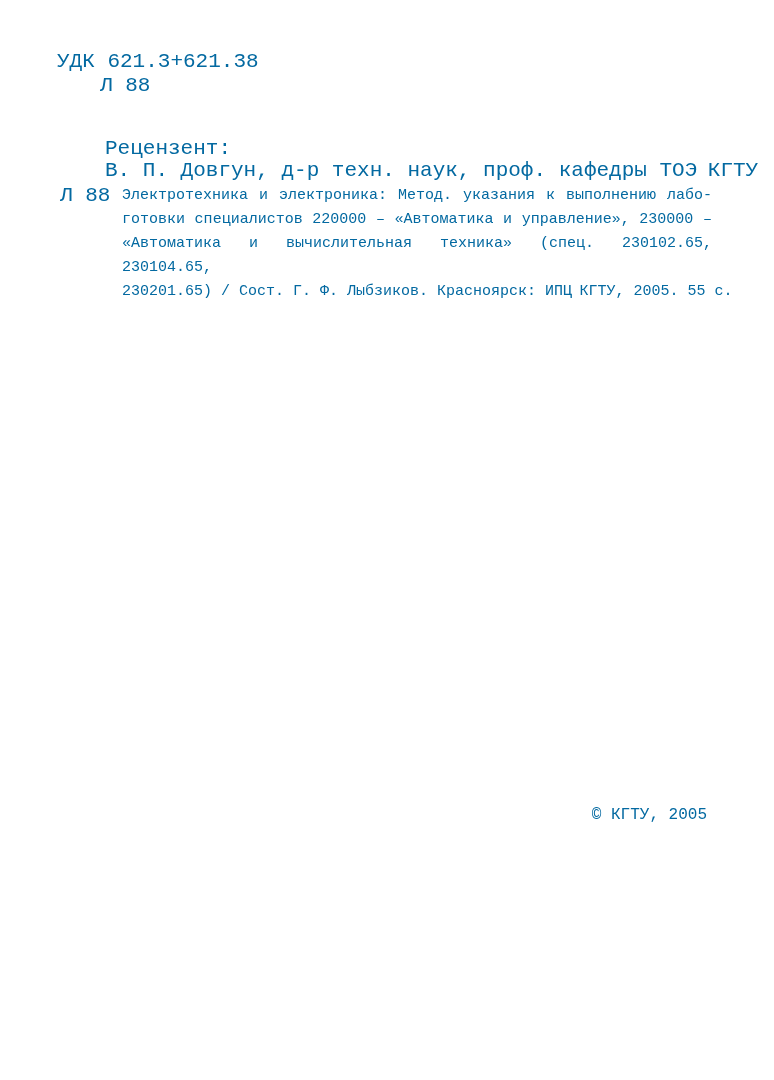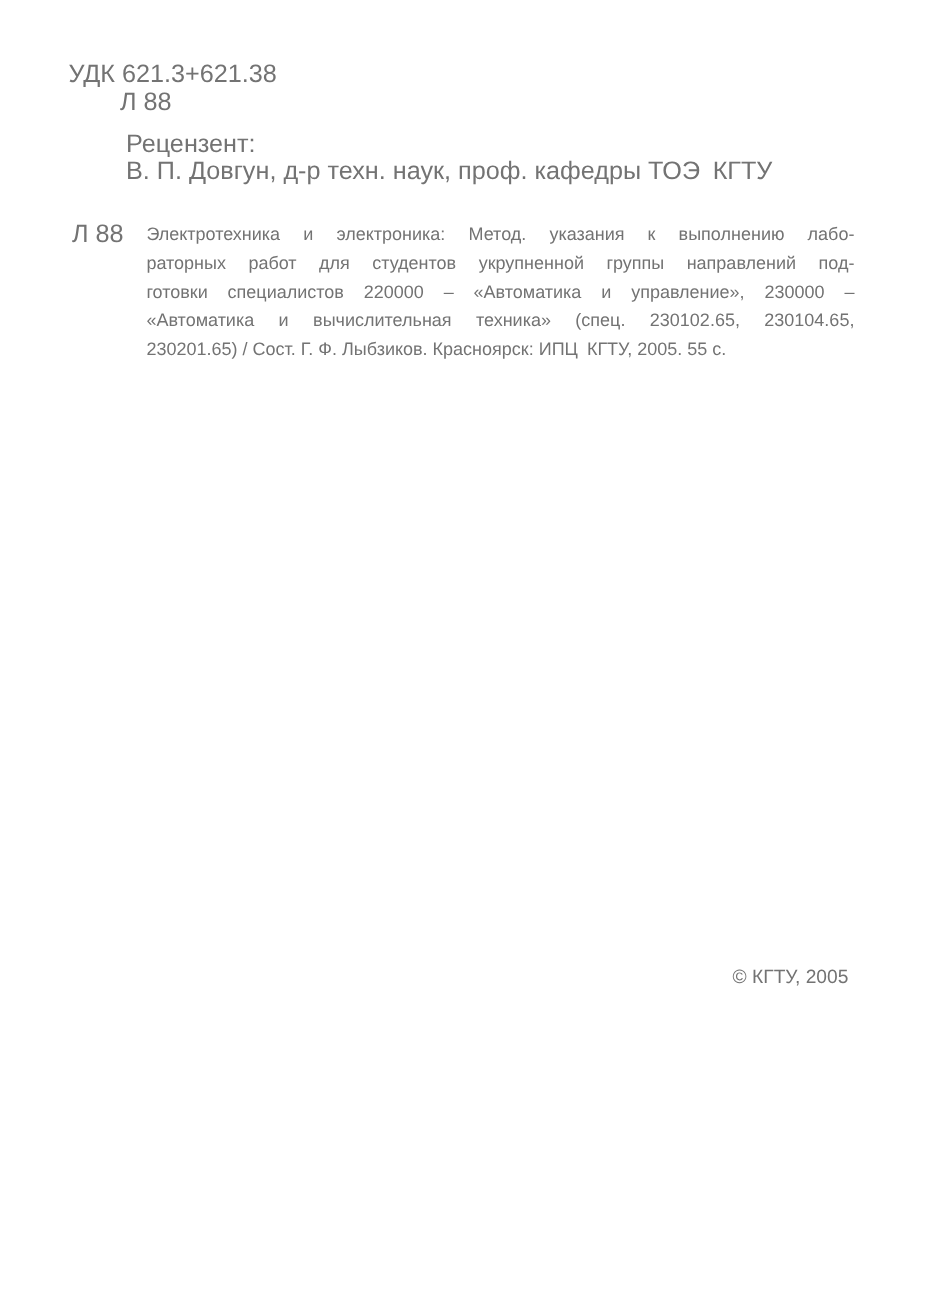--- a/index.html
+++ b/index.html
@@ -5,39 +5,39 @@
   html, body {
     margin: 0;
     padding: 0;
     background: #ffffff;
   }
   .page {
     position: relative;
     width: 774px;
     height: 849px;
     background: #ffffff;
-    font-family: Liberation Sans, sans-serif;
-    color: #737373;
+    font-family: Liberation Mono, monospace;
+    color: #0369a1;
     overflow: hidden;
   }
   .udk-block {
     position: absolute;
     left: 57px;
     top: 50px;
     font-size: 21px;
     line-height: 24px;
     white-space: nowrap;
   }
   .udk-code {
     margin-left: 43px;
   }
   .reviewer-block {
     position: absolute;
     left: 105px;
-    top: 110px;
+    top: 138px;
     font-size: 21px;
     line-height: 22px;
     white-space: nowrap;
   }
   .biblio-label {
     position: absolute;
     left: 60px;
     top: 184px;
     font-size: 21px;
     line-height: 24px;
@@ -89,21 +89,20 @@
 
   <div class="reviewer-block">
     <div>Рецензент:</div>
     <div>В. П. Довгун, д-р техн. наук, проф. кафедры ТОЭ КГТУ</div>
   </div>
 
   <div class="biblio-label">Л 88</div>
 
   <div class="biblio-text">
     <div class="biblio-line just">Электротехника и электроника: Метод. указания к выполнению лабо-</div>
-    <div class="biblio-line just">раторных работ для студентов укрупненной группы направлений под-</div>
     <div class="biblio-line just">готовки специалистов 220000 – «Автоматика и управление», 230000 –</div>
     <div class="biblio-line just">«Автоматика и вычислительная техника» (спец. 230102.65, 230104.65,</div>
     <div class="biblio-line last">230201.65) / Сост. Г. Ф. Лыбзиков. Красноярск: ИПЦ КГТУ, 2005. 55 с.</div>
   </div>
 
 
   <div class="copyright">© КГТУ, 2005</div>
 
 </div>
 

